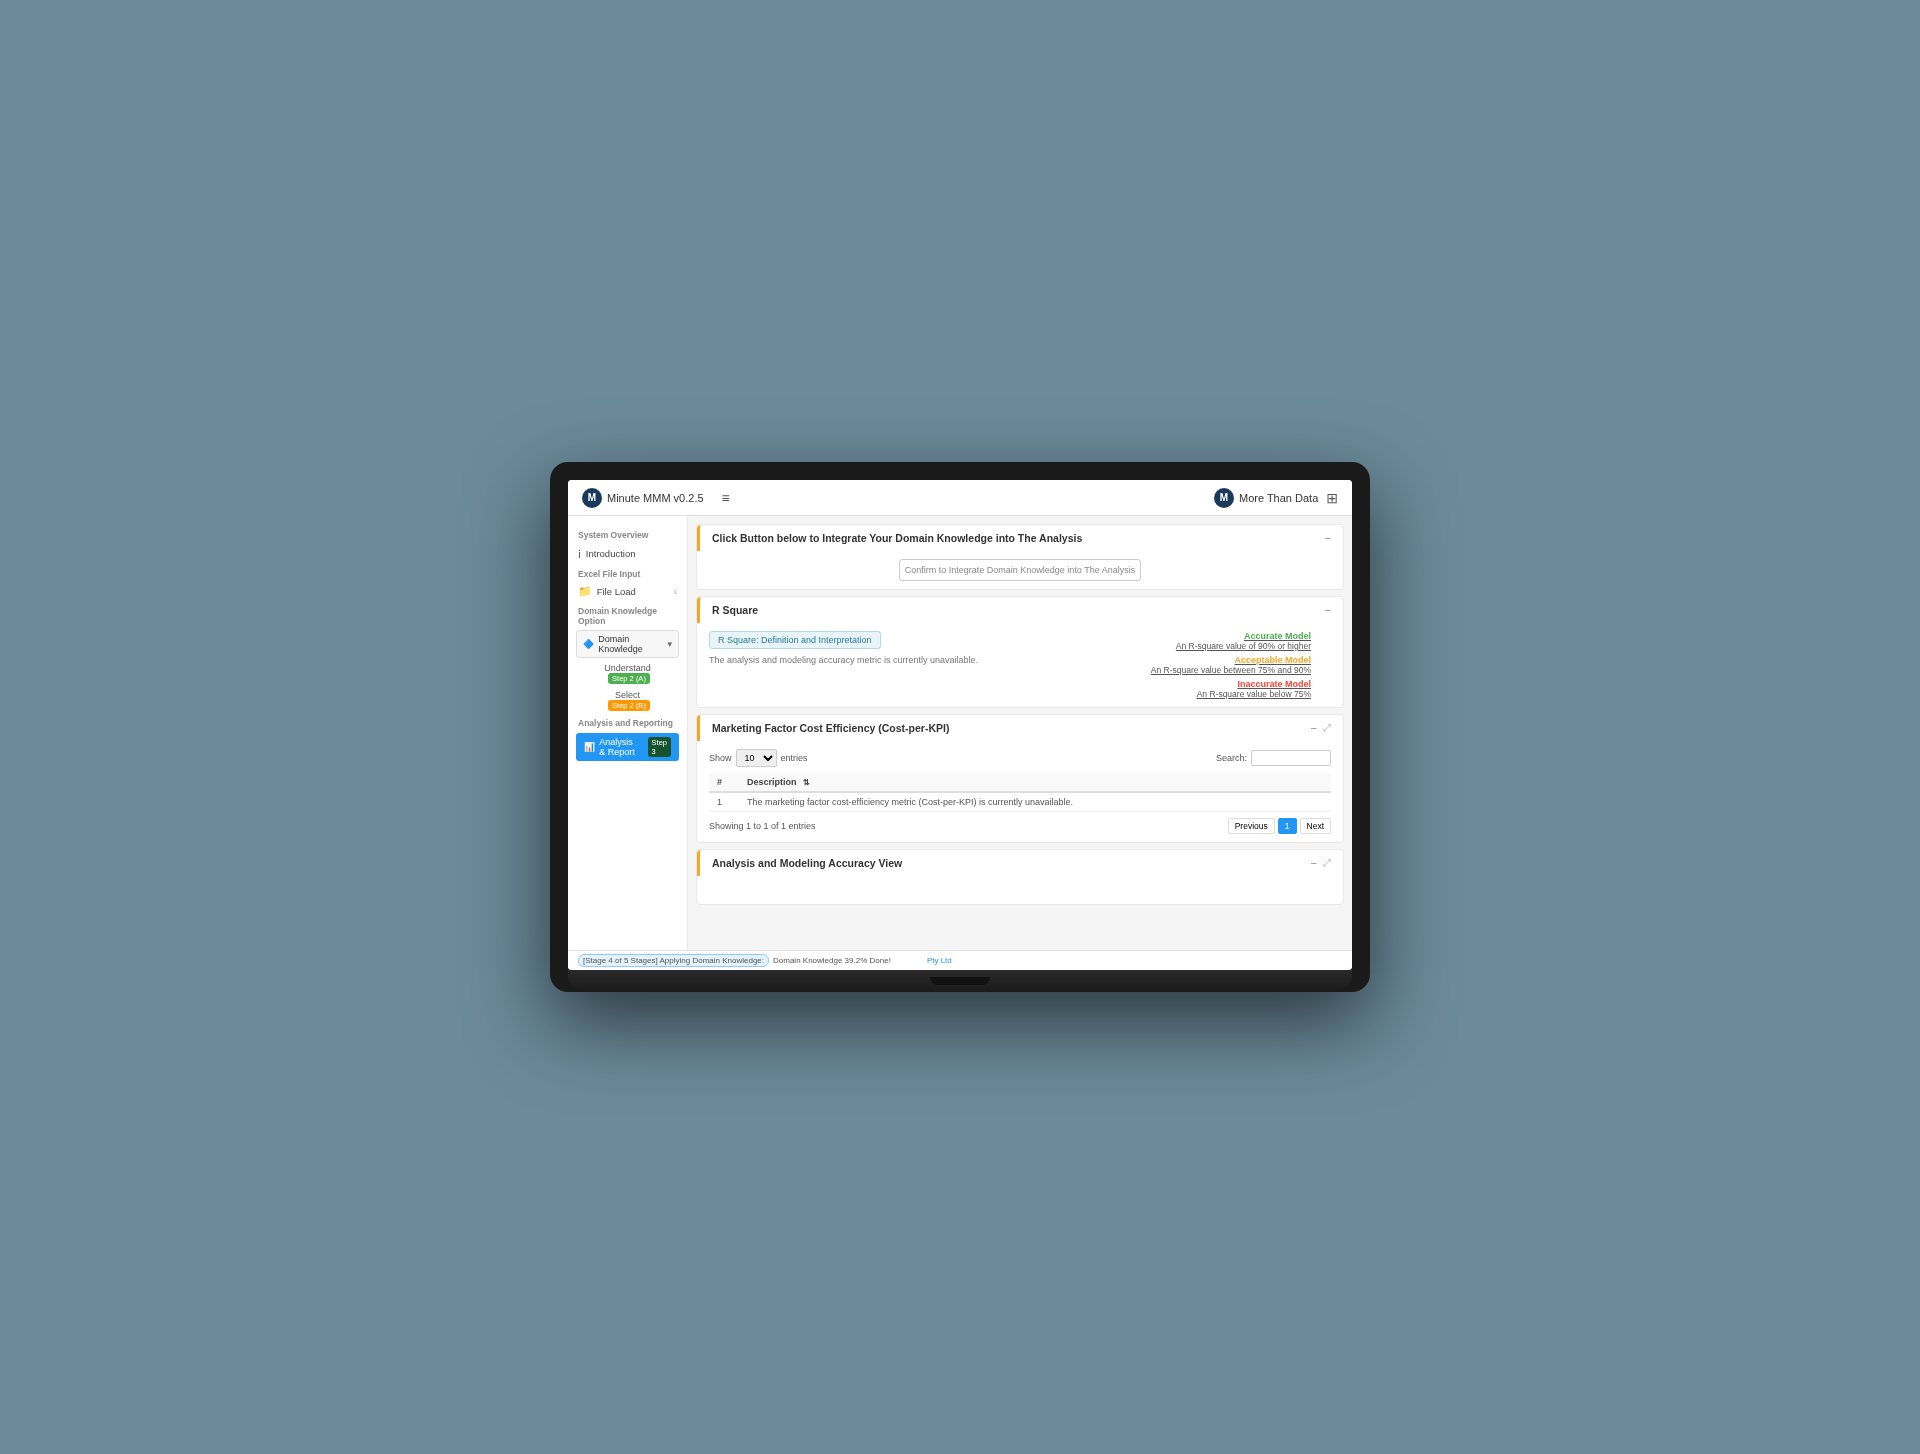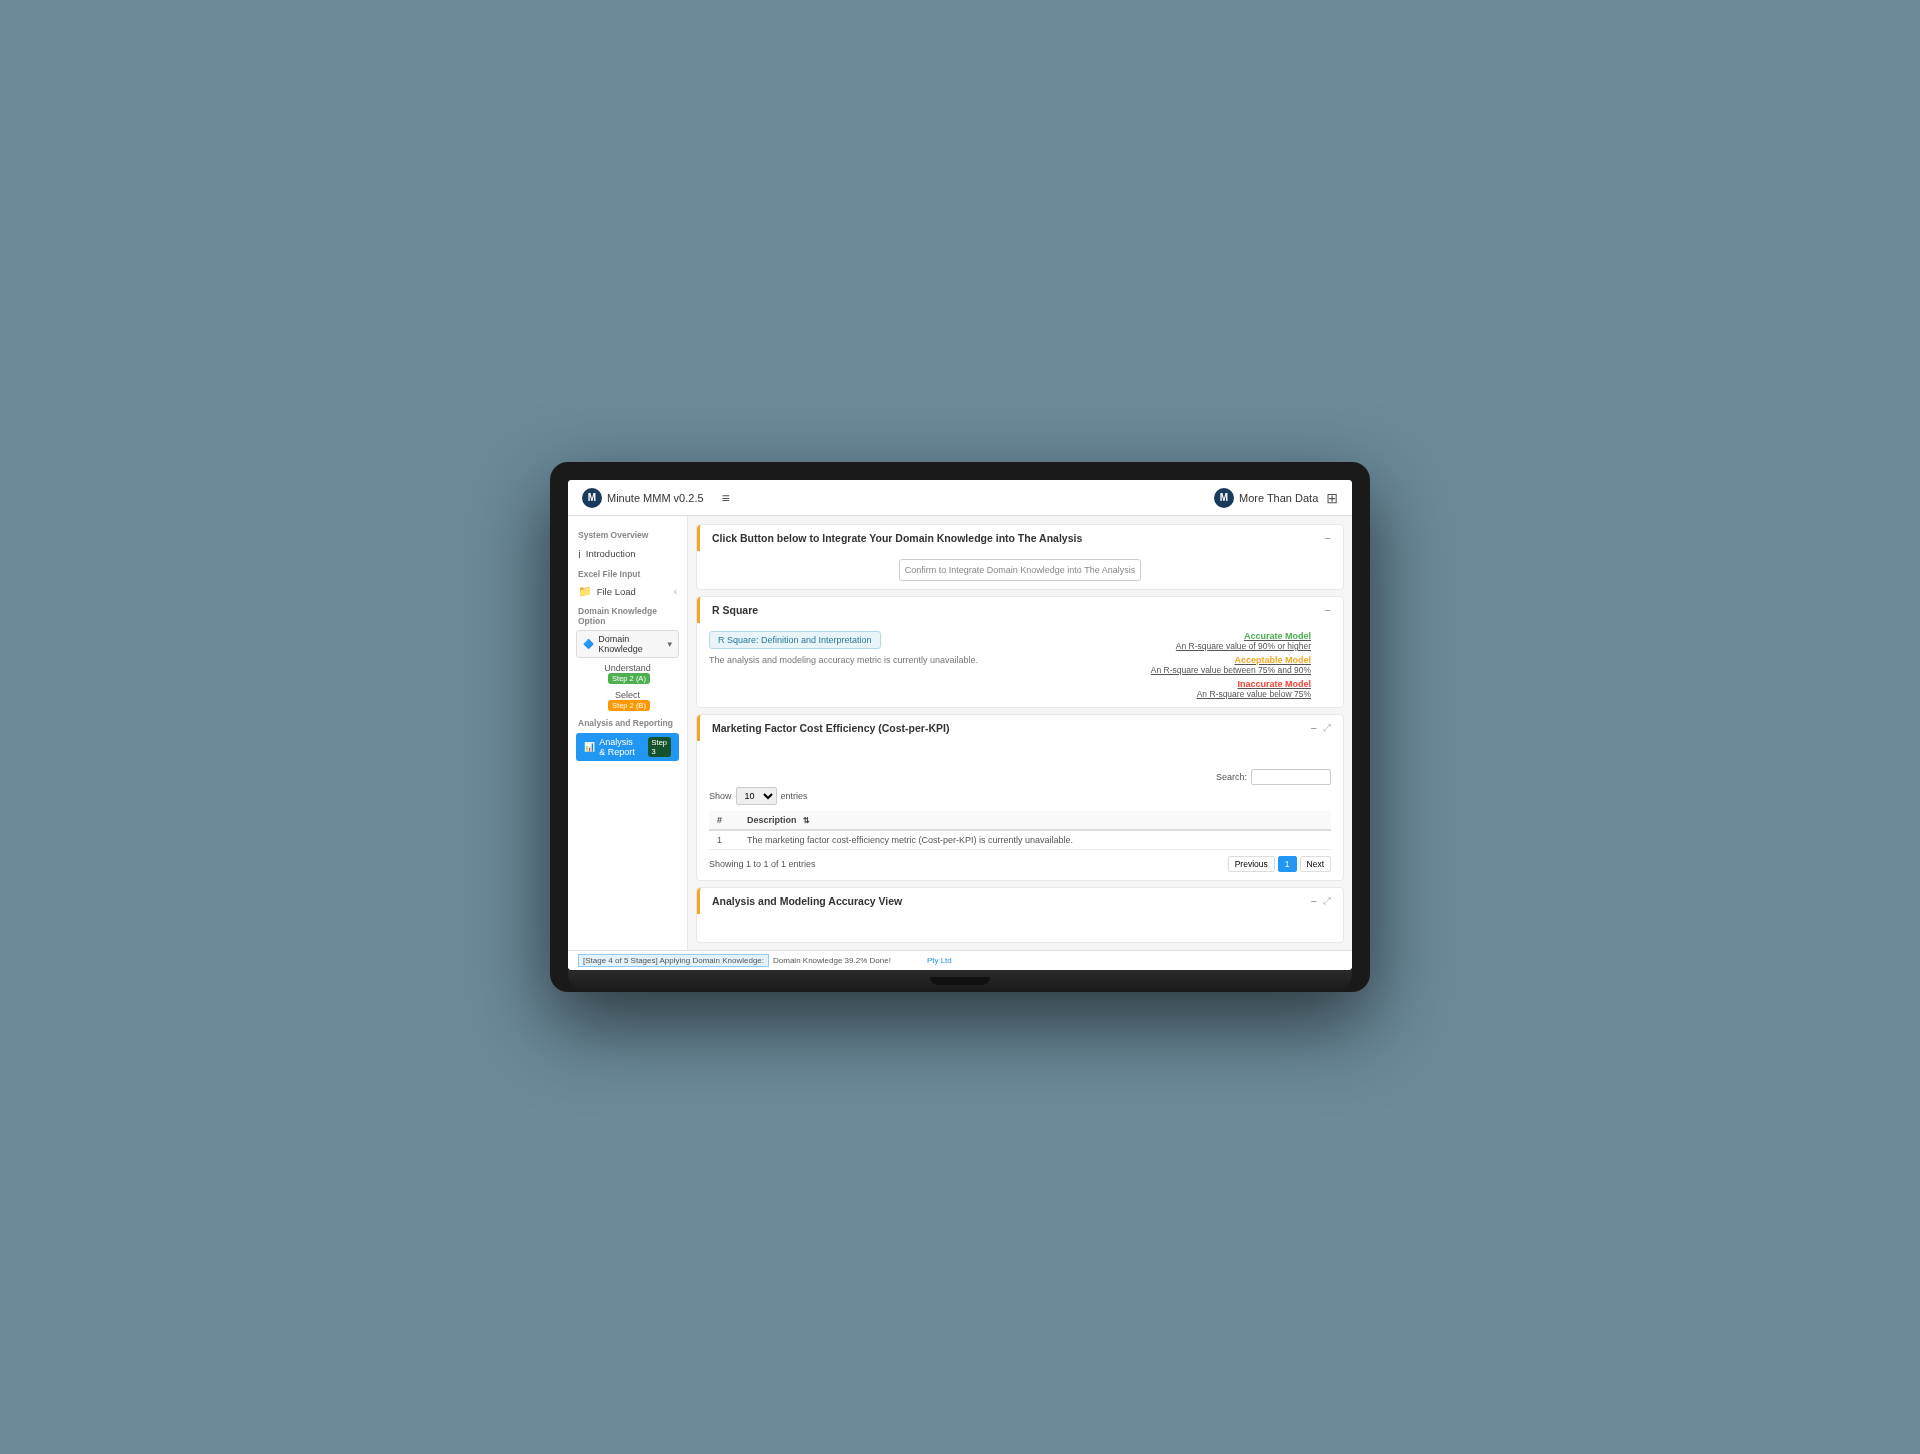--- a/index.html
+++ b/index.html
@@ -336,21 +336,20 @@
       justify-content: space-between;
       margin-bottom: 6px;
     }
 
     .show-entries {
       display: flex;
       align-items: center;
       gap: 4px;
       font-size: 9px;
       color: #555;
-      margin-top: 38px;
     }
 
     .entries-select {
       border: 1px solid #ccc;
       padding: 2px 4px;
       font-size: 9px;
       border-radius: 2px;
     }
 
     .search-box {
@@ -434,21 +433,21 @@
 
     .status-bar a {
       color: #2196f3;
       text-decoration: none;
       padding-left: 32px;
     }
 
     .status-highlight {
       background: #e3f2fd;
       padding: 1px 4px;
-      border-radius: 0;
+      border-radius: 6px;
       border: 1px solid #90caf9;
     }
 
     .card-expand-icon {
       font-size: 10px;
       color: #aaa;
       cursor: pointer;
     }
 
     .rsquare-content {

